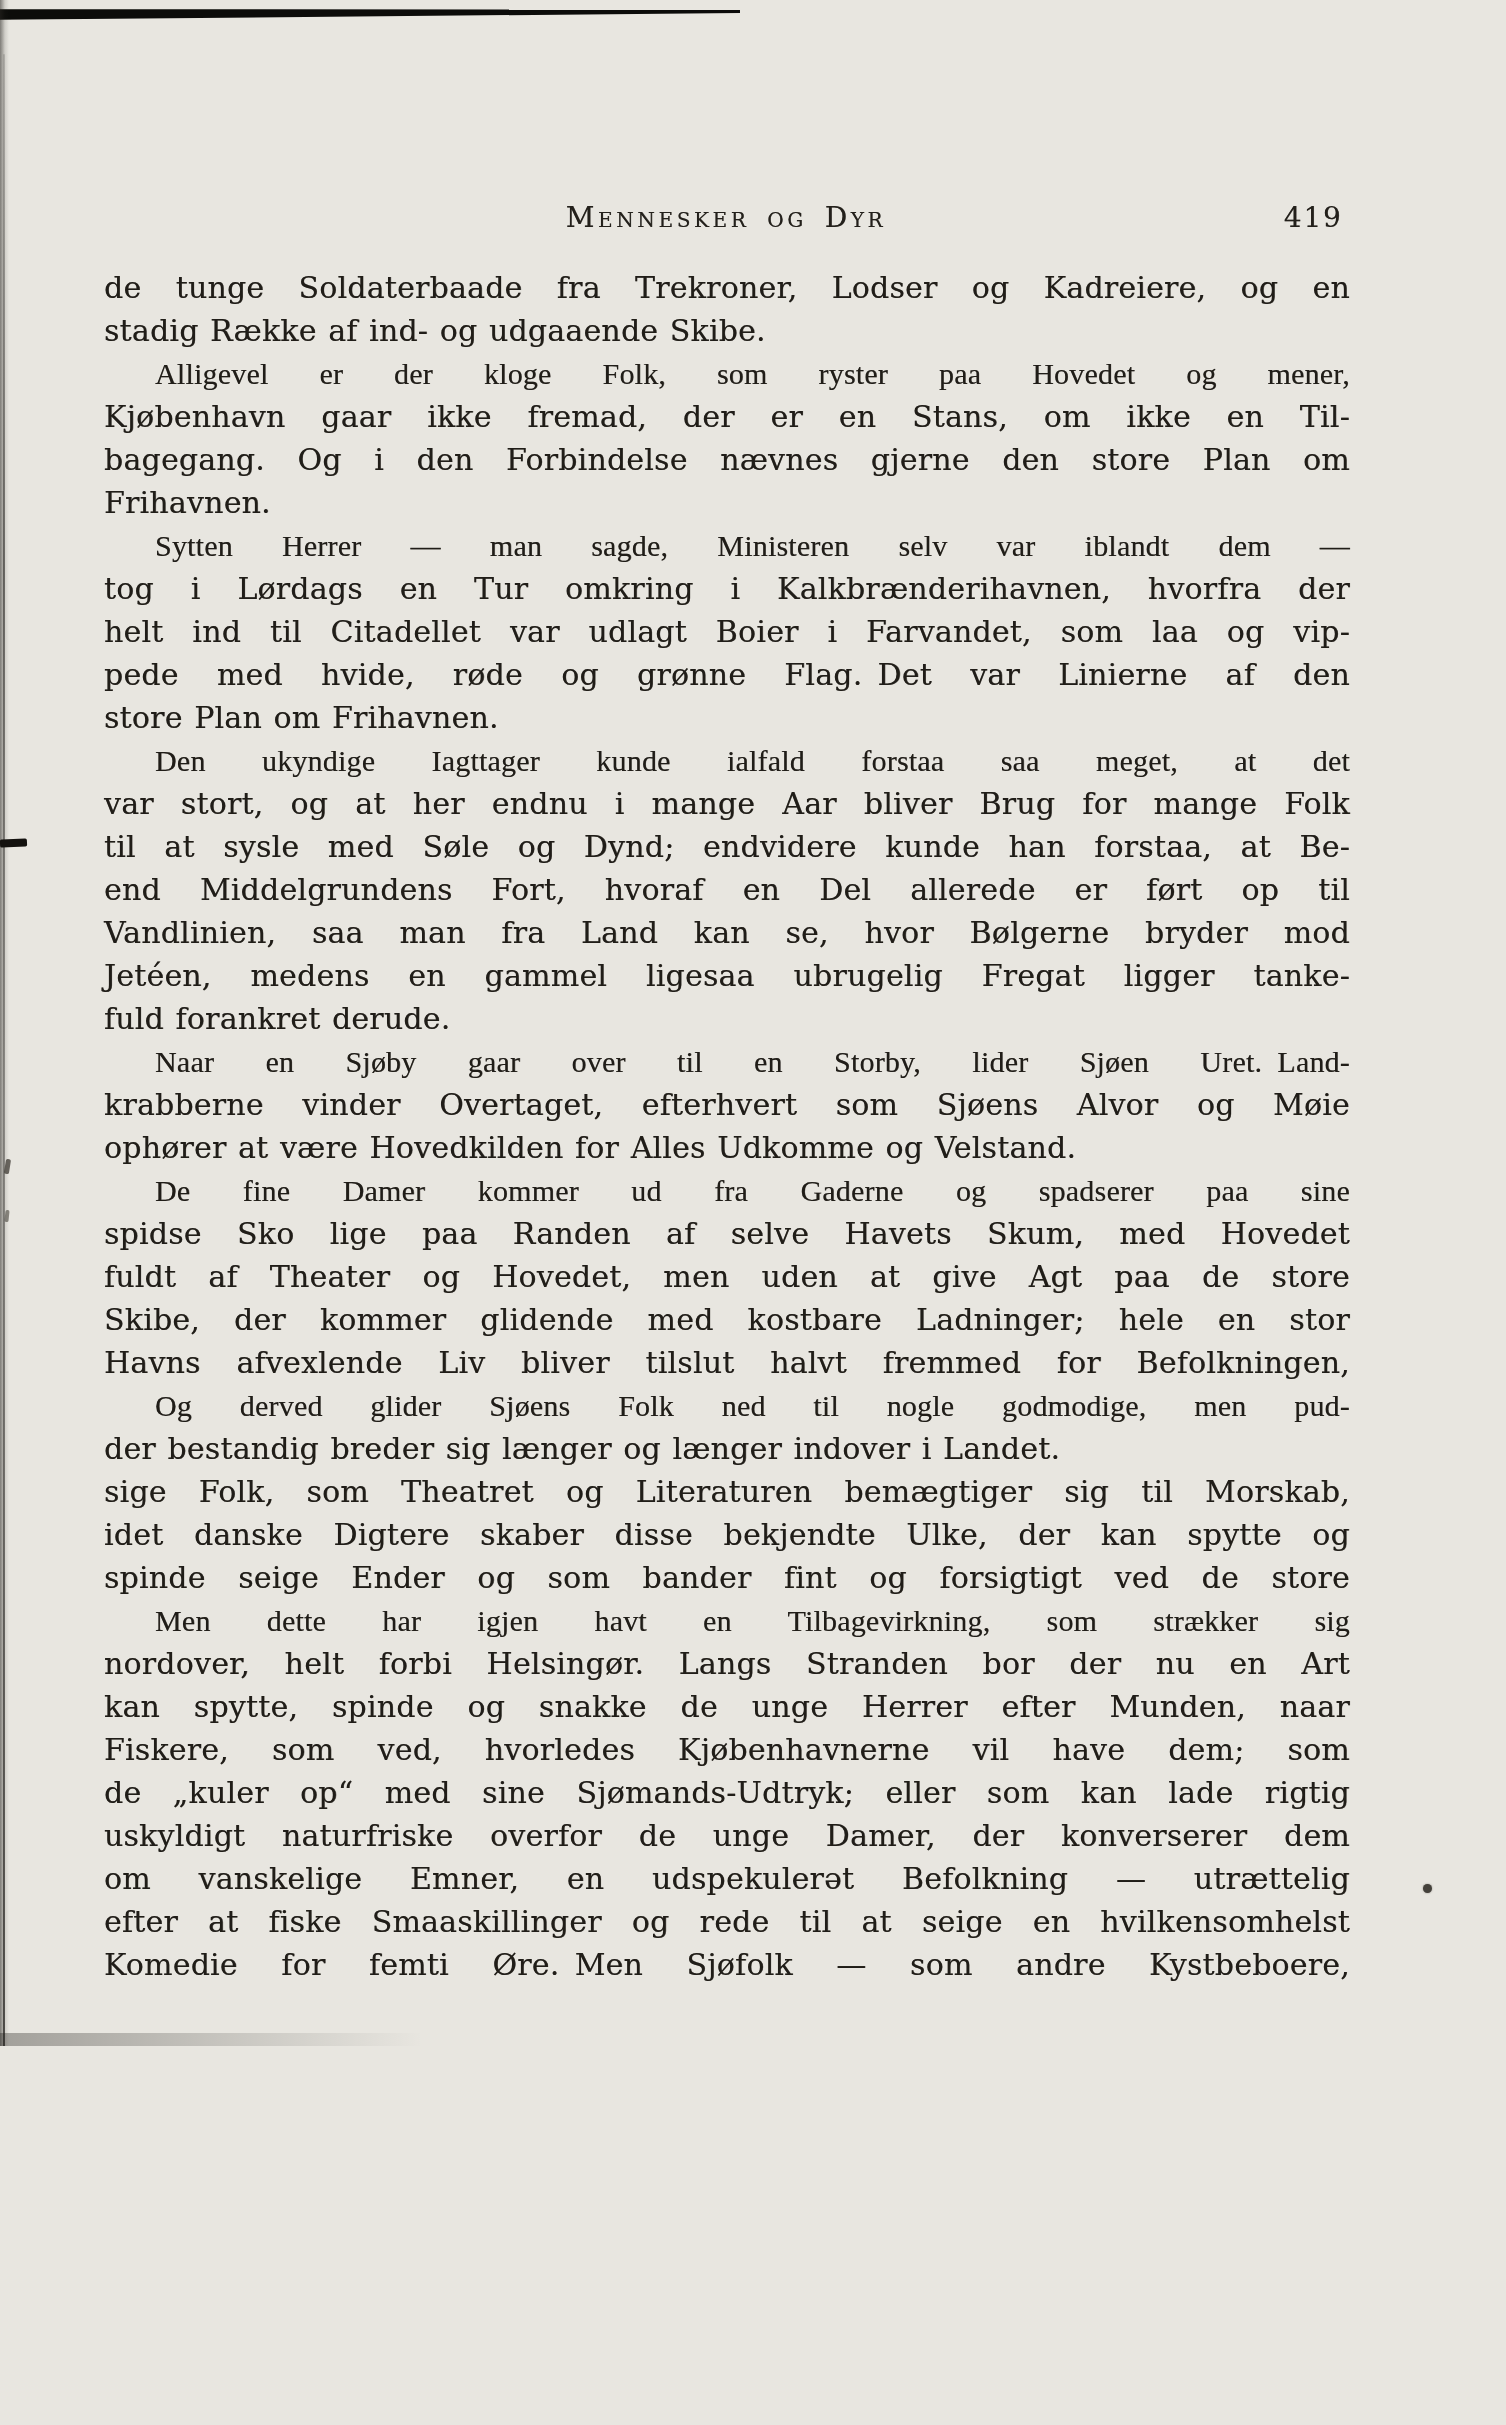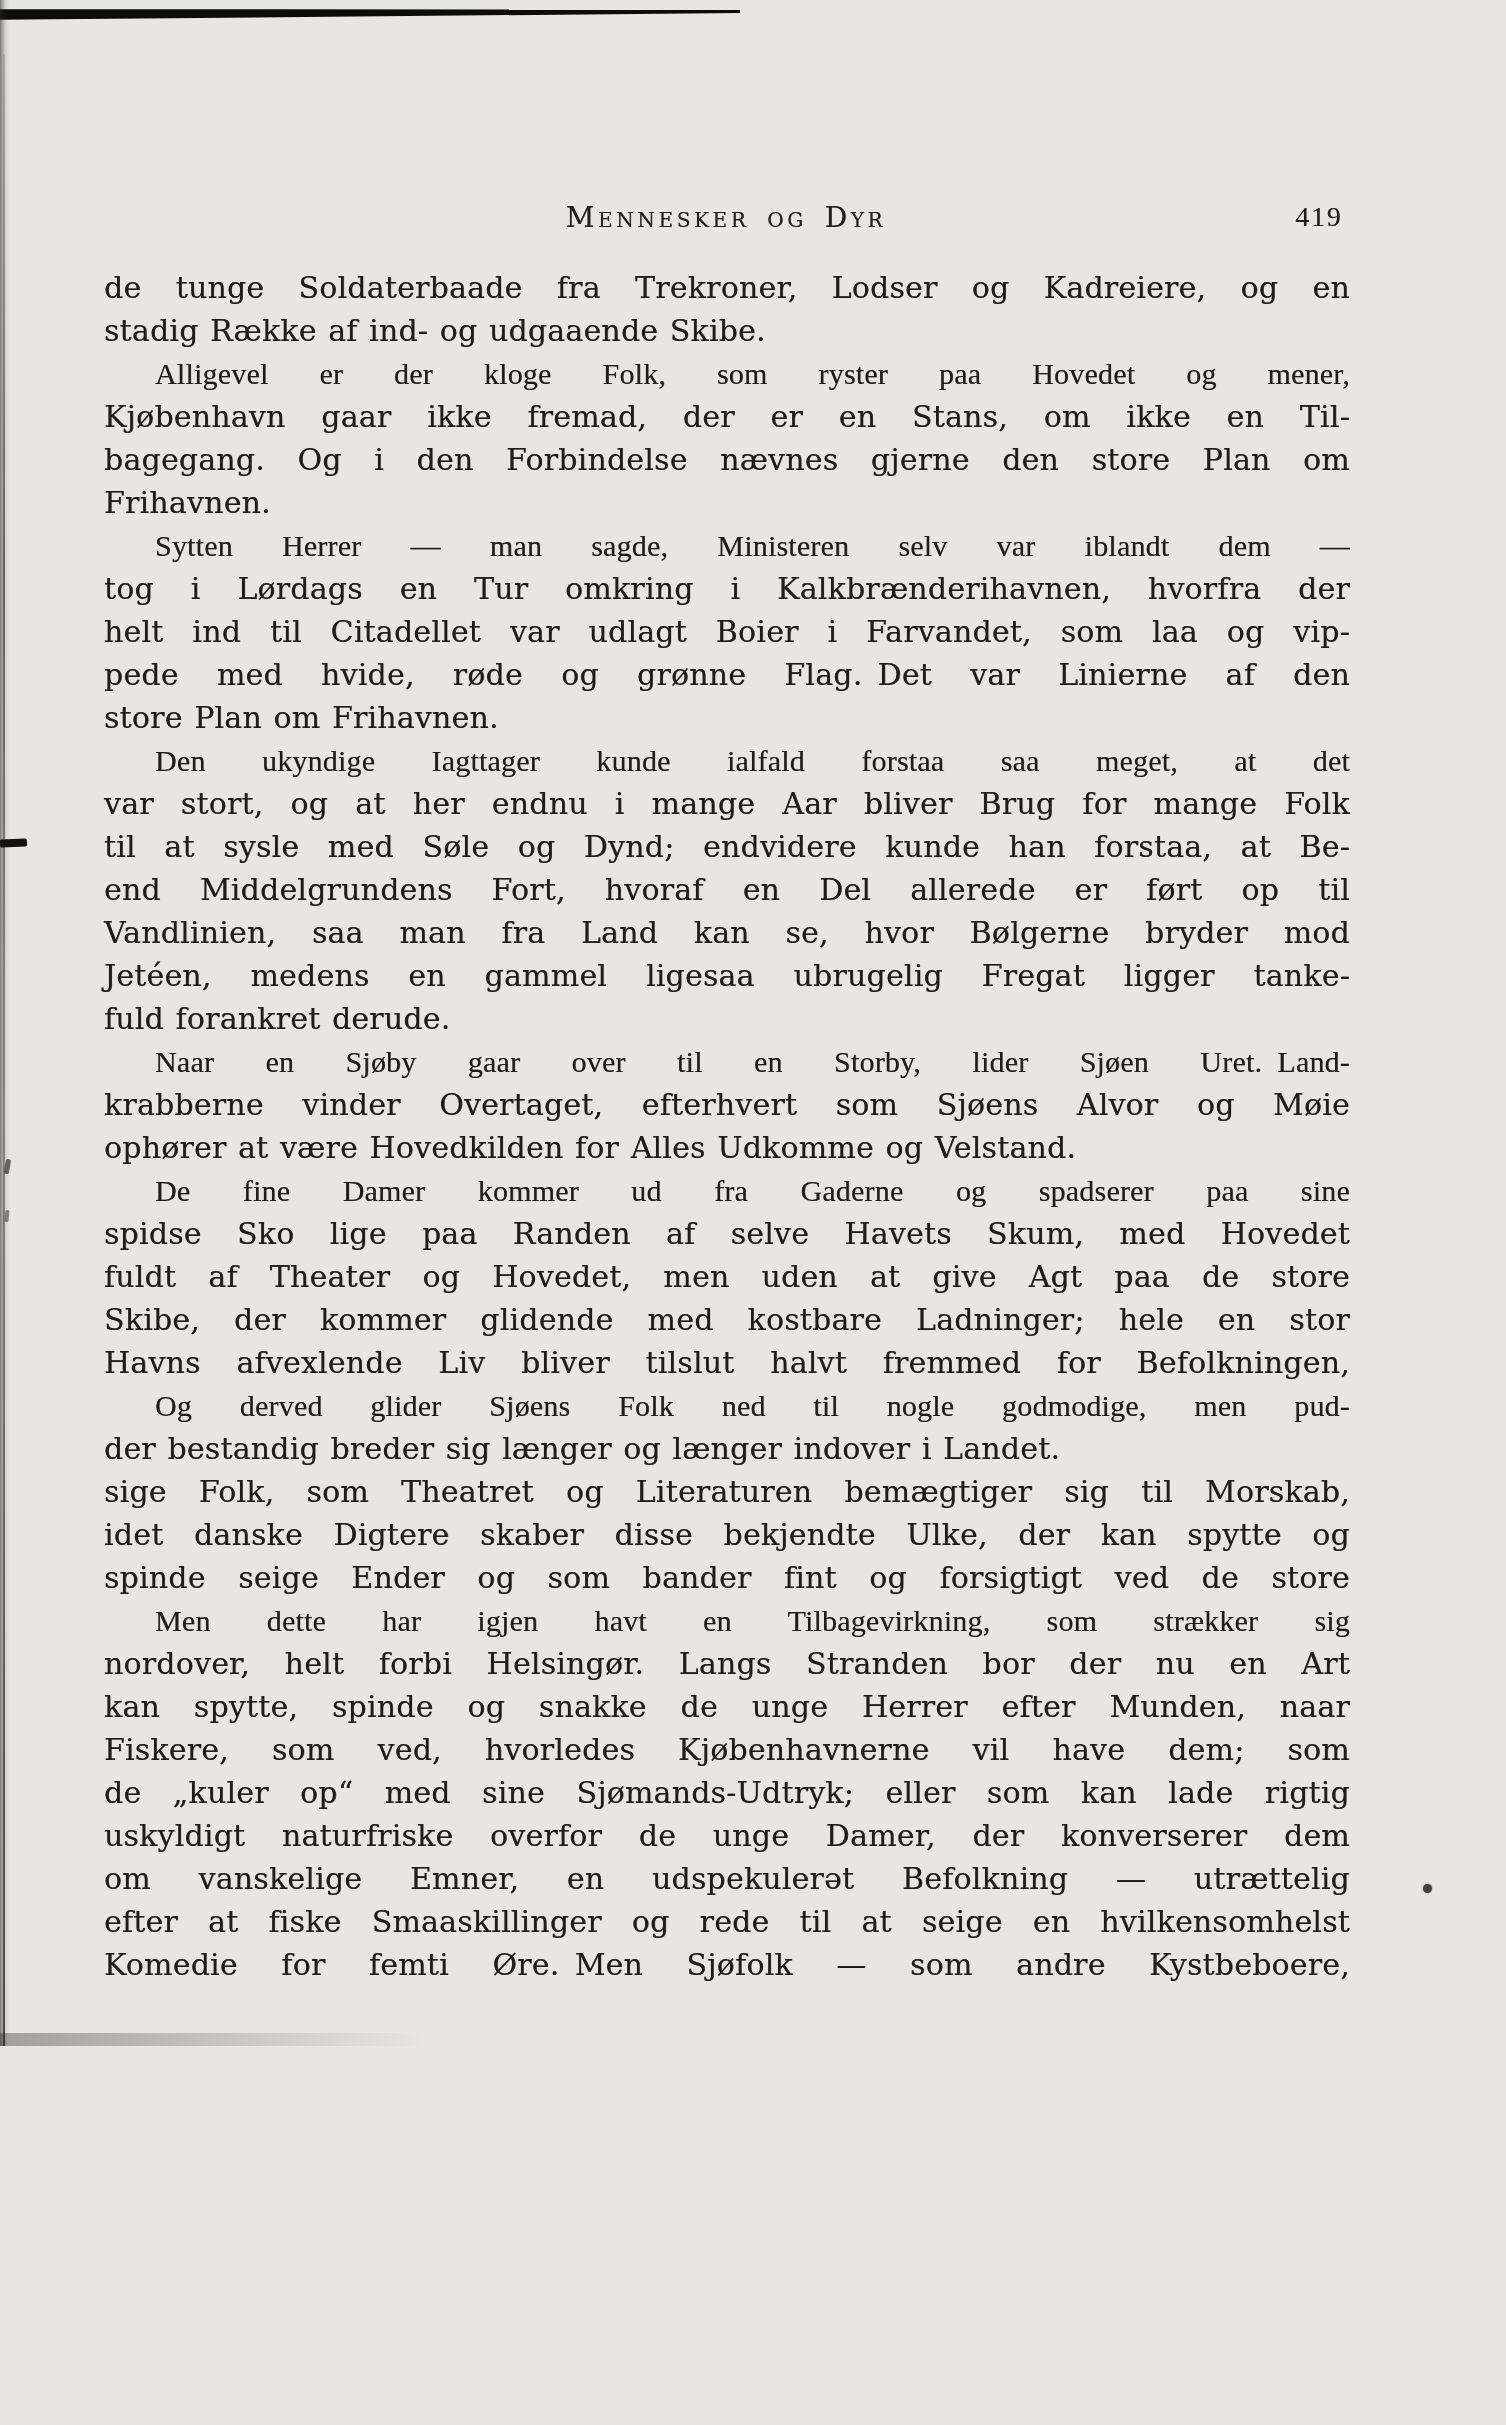--- a/index.html
+++ b/index.html
@@ -108,21 +108,20 @@
     color: #23201b;
     text-shadow: 0.3px 0.3px 0.4px rgba(35,32,27,0.5);
   }
   .page-number {
     position: absolute;
     right: 5.4px; top: 0;
     font-size: 28px;
     letter-spacing: 1.8px;
     color: #23201b;
     text-shadow: 0.3px 0.3px 0.4px rgba(35,32,27,0.5);
-    font-family: Liberation Serif, serif;
   }
 
   
   .textblock {
     position: absolute;
     left: 104px; top: 266px;
     width: 1246px;
   }
   .line {
     font-size: 30px;

